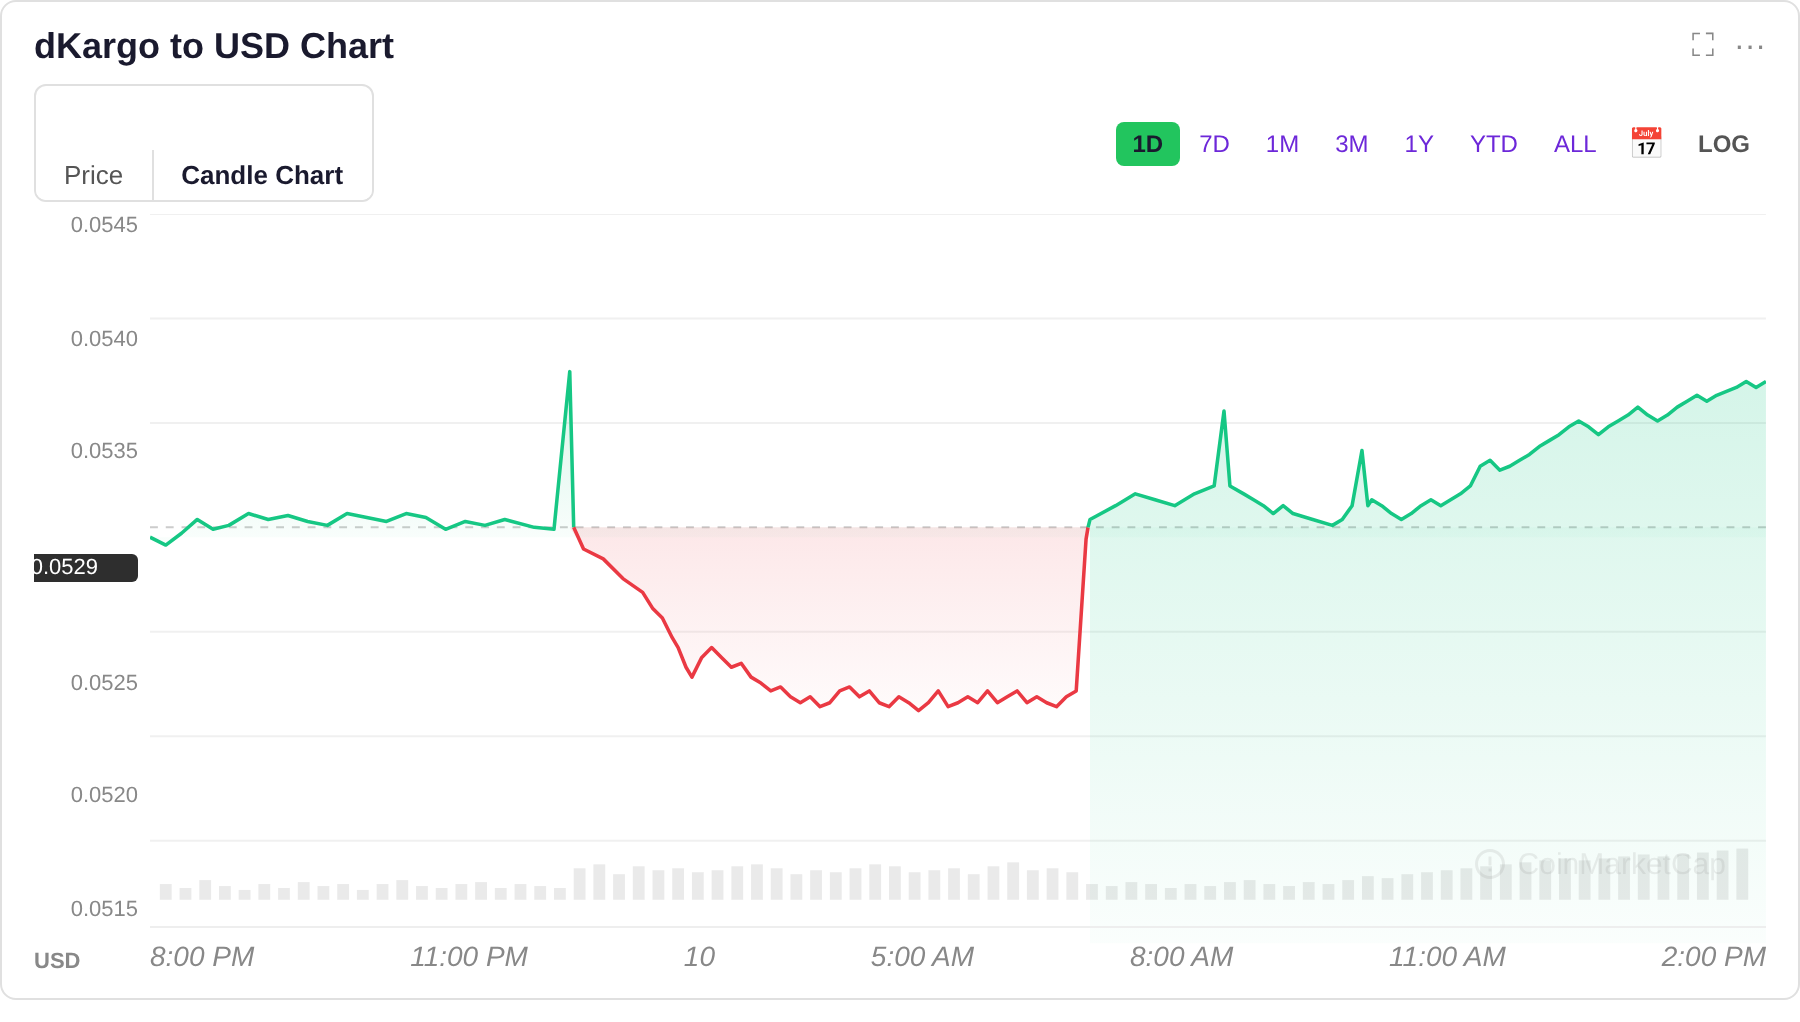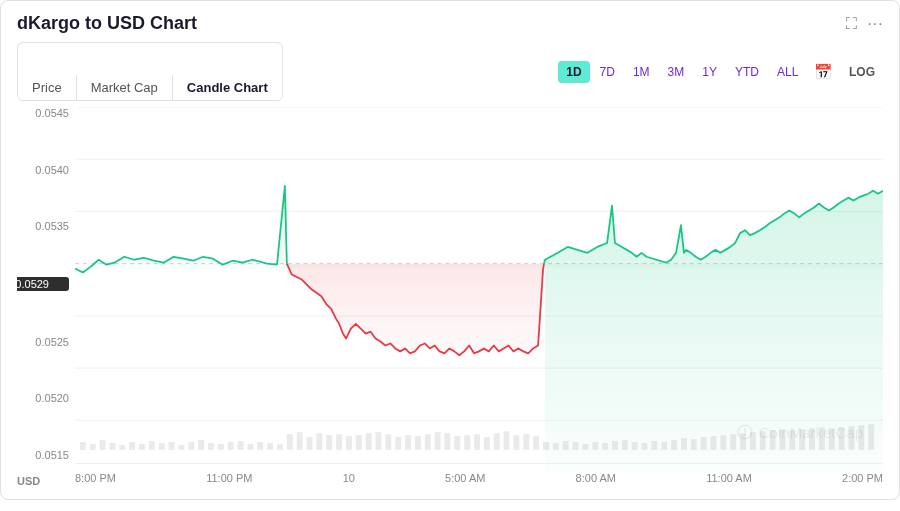--- a/index.html
+++ b/index.html
@@ -80,21 +80,21 @@
       padding: 4px 8px;
       font-size: 12px;
       font-weight: 500;
       color: #6d28d9;
       background: transparent;
       border: none;
       border-radius: 4px;
       cursor: pointer;
     }
     .time-btn.active {
-      background: #5eead4;
+      background: #22c55e;
       color: #1a1a2e;
       font-weight: 700;
     }
     .time-btn.log-btn {
       color: #555;
       font-weight: 600;
     }
     .calendar-icon {
       font-size: 15px;
       color: #888;
@@ -142,22 +142,23 @@
       left: 58px;
       right: 0;
       bottom: 0;
       height: 28px;
       display: flex;
       justify-content: space-between;
       align-items: center;
       border-top: 1px solid #eee;
     }
     .x-label {
-      font-size: 11px;
-      color: #888;
+      font-size: 14px;
+      color: #888;
+      font-style: italic;
     }
     .usd-label {
       position: absolute;
       left: 0;
       bottom: 4px;
       font-size: 11px;
       color: #888;
       font-weight: 600;
     }
     .watermark {
@@ -181,21 +182,20 @@
     <span class="chart-title">dKargo to USD Chart</span>
     <div class="header-icons">
       <span>⛶</span>
       <span>···</span>
     </div>
   </div>
 
   <div class="controls-row">
     <div class="tab-group">
       <button class="tab-btn">Price</button>
-      <button class="tab-btn">Market Cap</button>
       <button class="tab-btn active">Candle Chart</button>
     </div>
     <div class="time-group">
       <button class="time-btn active">1D</button>
       <button class="time-btn">7D</button>
       <button class="time-btn">1M</button>
       <button class="time-btn">3M</button>
       <button class="time-btn">1Y</button>
       <button class="time-btn">YTD</button>
       <button class="time-btn">ALL</button>

